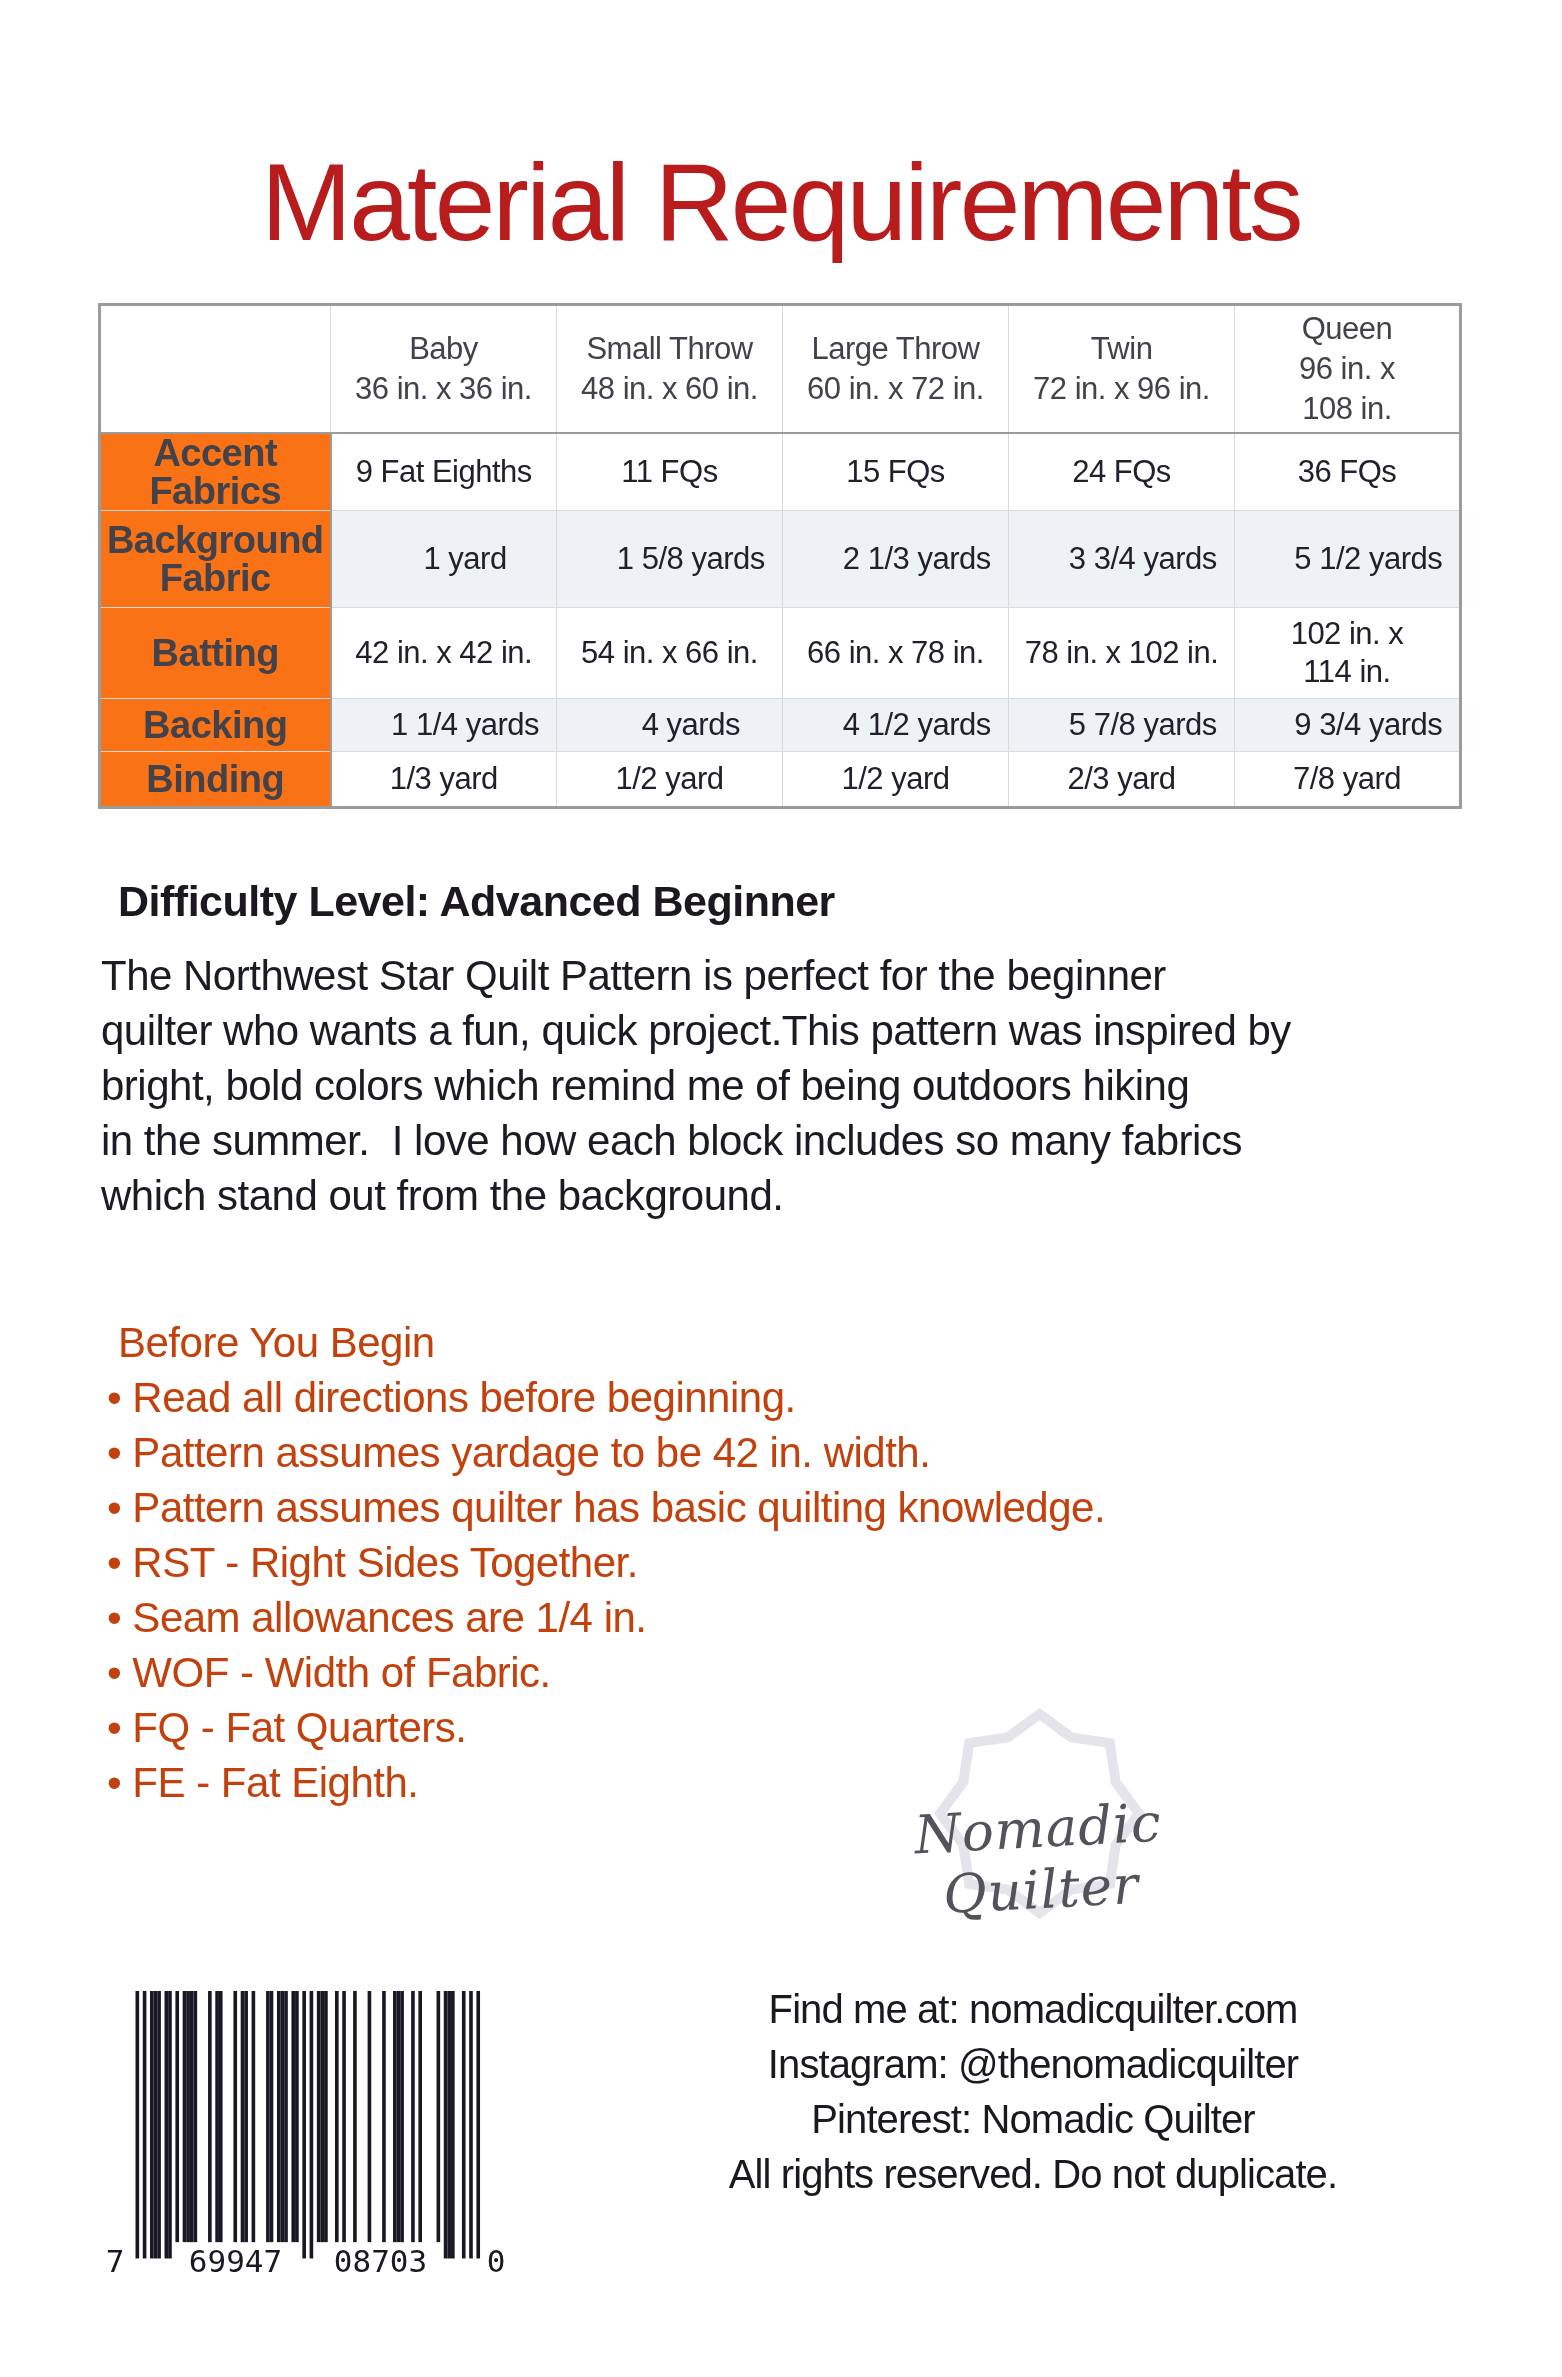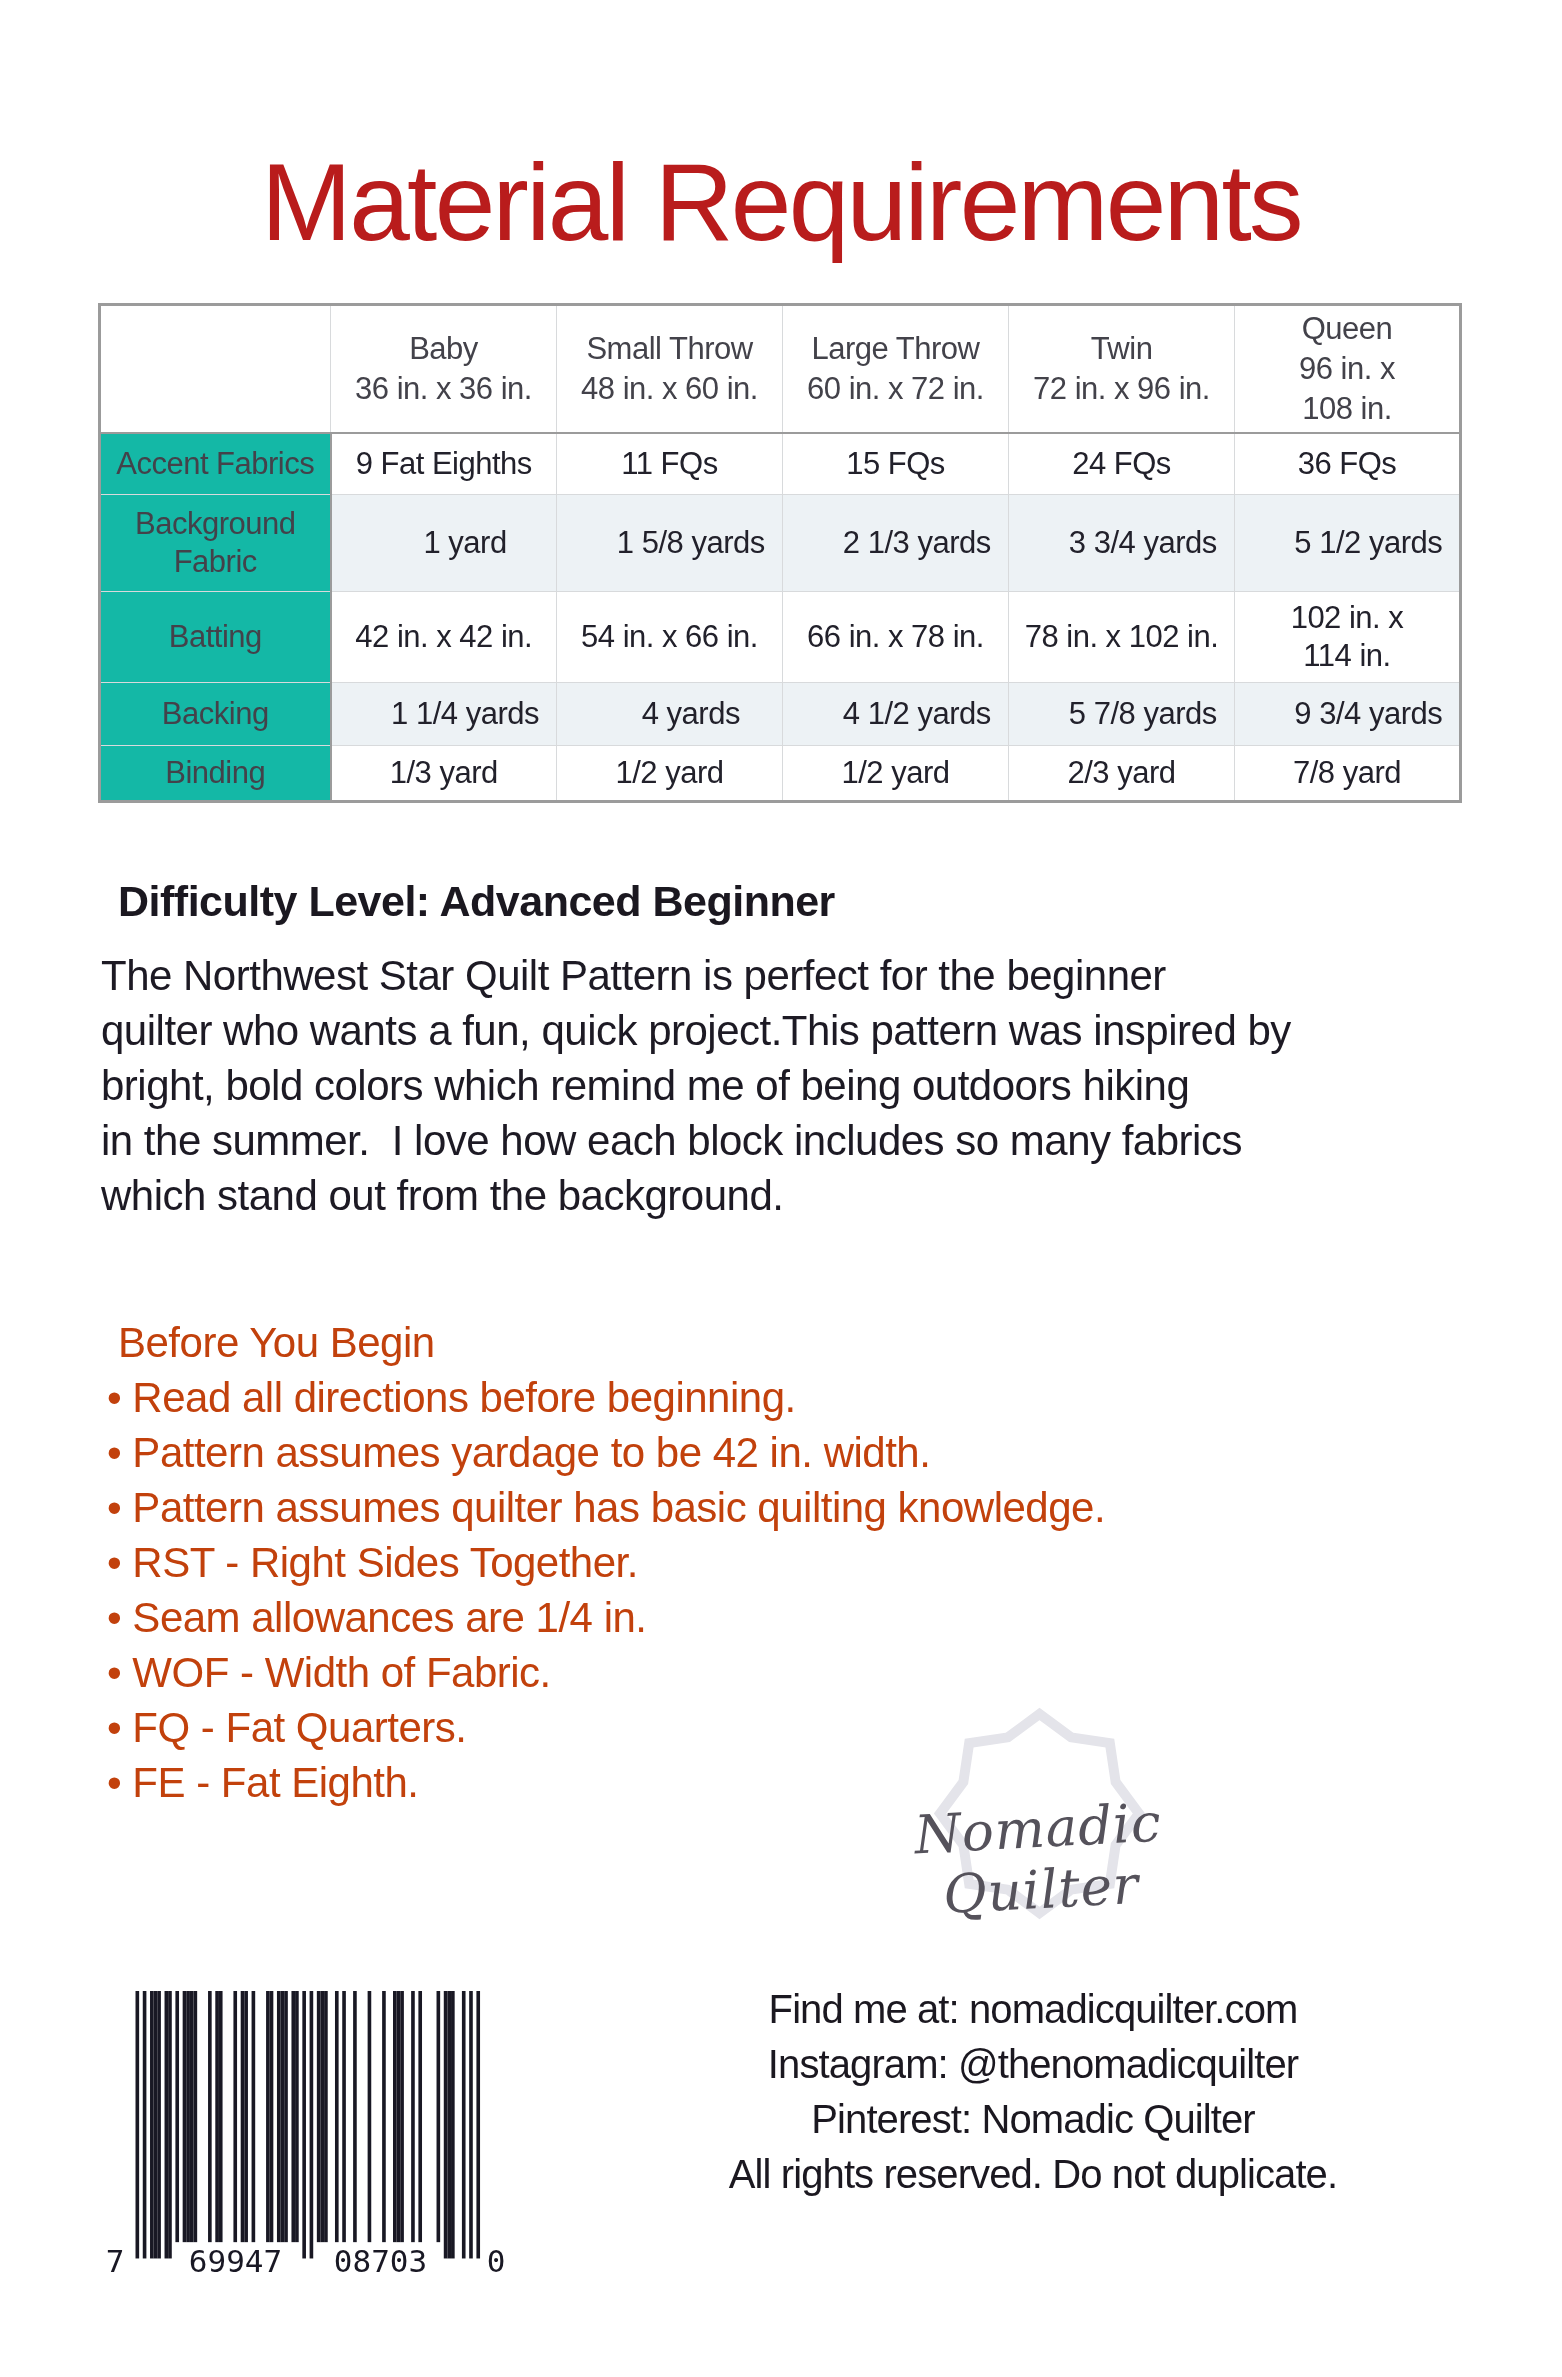--- a/index.html
+++ b/index.html
@@ -8,21 +8,21 @@
 
   
   #title{top:148px;left:0;width:1562px;text-align:center;font-size:109px;line-height:1.0;letter-spacing:-2.7px;color:#b91c1c;}
 
   
   #tblwrap{top:303px;left:98px;}
   table.mat{border-collapse:collapse;table-layout:fixed;background:#fff;border:3.6px solid #9b9b9b;}
   table.mat th,table.mat td{font-weight:normal;text-align:center;vertical-align:middle;white-space:pre-line;letter-spacing:-0.5px;padding:0 5.4px;box-sizing:border-box;}
   table.mat .hdr{font-size:31px;line-height:40px;color:#43424a;border-bottom:2.7px solid #9b9b9b;border-right:0.9px solid #d8dadc;}
   table.mat .hdr:last-child{border-right:none;}
-  table.mat .rlab{font-size:31px;line-height:38px;color:#43424a;border-right:2.7px solid #9b9b9b;border-bottom:0.9px solid #d8dadc;background:#14b8a6;}
+  table.mat .rlab{font-size:38px;line-height:38px;color:#43424a;border-right:2.7px solid #9b9b9b;border-bottom:0.9px solid #d8dadc;background:#f97316;font-weight:bold;}
   table.mat td{font-size:31px;line-height:38px;color:#22212b;border-right:0.9px solid #d8dadc;border-bottom:0.9px solid #d8dadc;}
   table.mat td:last-child{border-right:none;margin-top:28px;}
   table.mat tr:last-child td,table.mat tr:last-child .rlab{border-bottom:none;}
   table.mat td.shade{background:#edf2f5;padding-left:48px;}
 
   
   #difficulty{top:880px;left:118px;font-size:43px;line-height:43px;font-weight:bold;letter-spacing:-0.5px;color:#1b1820;}
   #desc{top:948px;left:101px;width:1386px;font-size:42px;line-height:55px;letter-spacing:-0.5px;white-space:pre-wrap;color:#1d1a24;}
   #byb{top:1315px;left:107px;width:1359px;font-size:42px;line-height:55px;letter-spacing:-0.5px;color:#c2410c;}
   #byb .hd{padding-left:11px;}
@@ -91,21 +91,21 @@
     </tr>
     <tr style="height:91px">
       <th class="rlab">Batting</th>
       <td>42 in. x 42 in.</td>
       <td>54 in. x 66 in.</td>
       <td>66 in. x 78 in.</td>
       <td>78 in. x 102 in.</td>
       <td>102 in. x
 114 in.</td>
     </tr>
-    <tr style="height:63px">
+    <tr style="height:53px">
       <th class="rlab">Backing</th>
       <td class="shade">1 1/4 yards</td>
       <td class="shade">4 yards</td>
       <td class="shade">4 1/2 yards</td>
       <td class="shade">5 7/8 yards</td>
       <td class="shade">9 3/4 yards</td>
     </tr>
     <tr style="height:56px">
       <th class="rlab">Binding</th>
       <td>1/3 yard</td>

